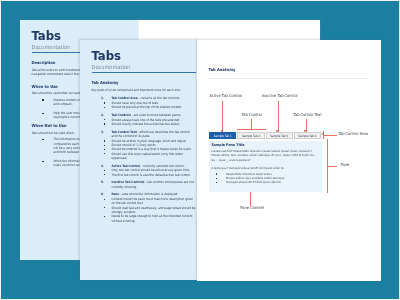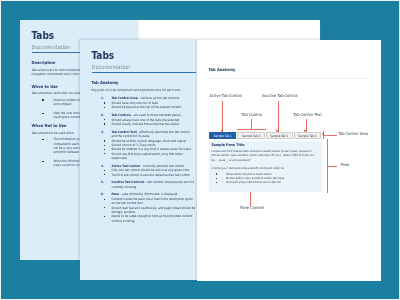--- a/index.html
+++ b/index.html
@@ -20,21 +20,21 @@
              box-shadow:0 0 1px rgba(90,120,140,.55);}
   
   #card-mid{left:79px;top:39px;width:118px;height:240px;background:#dcedfa;
             box-shadow:-1px -1px 2px rgba(80,110,130,.28);}
   
   #card-right{left:196px;top:39px;width:184px;height:241px;background:#fff;
               box-shadow:-1px -1px 2px rgba(80,110,130,.22);}
 
   
   .doc-inner{position:absolute;left:11.5px;top:10.8px;width:104px;}
-  .doc-title{font-size:10px;font-weight:bold;color:#1f3864;
+  .doc-title{font-size:13px;font-weight:bold;color:#1f3864;
              line-height:9px;margin:0 0 4px 0;}
   .doc-sub{font-size:5.6px;color:#7c8a96;margin:0;line-height:7px;}
   .doc-rule{height:1.2px;background:#2e74b5;margin:1.5px 0 0 0;}
   .sec-h{font-size:4.1px;font-weight:bold;color:#1f3864;margin:7px 0 2.2px 0;line-height:5.5px;}
   .sec-p{font-size:3.1px;color:#2b3a47;margin:0;line-height:4.3px;}
   .bullets{margin:2.2px 0 -3.5px 0;padding:0 0 0 22px;list-style:none;}
   .bullets li{font-size:3.1px;color:#2b3a47;line-height:4.3px;margin:0 0 4.6px 0;
               position:relative;}
   .bullets li::before{content:"";position:absolute;left:-11.5px;top:1.5px;
                       width:1.5px;height:1.5px;background:#2b3a47;}

